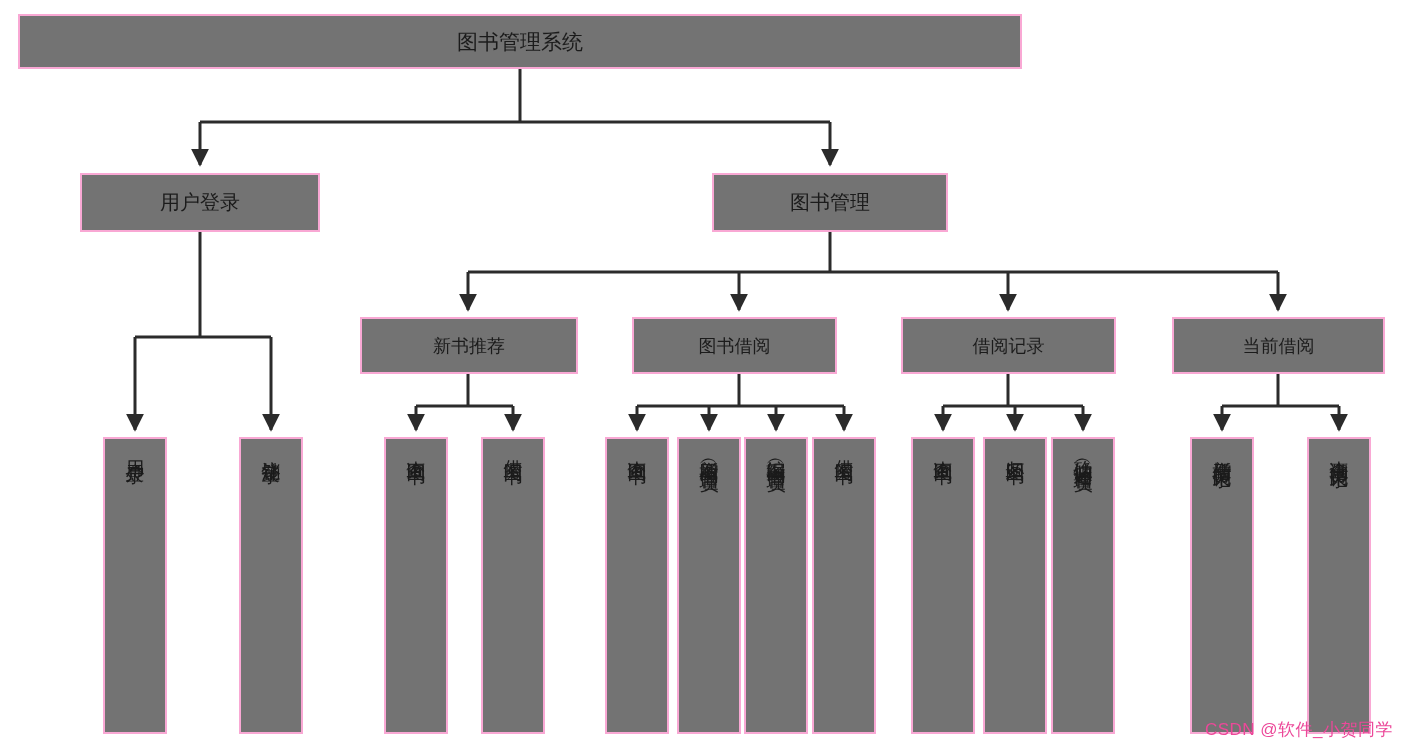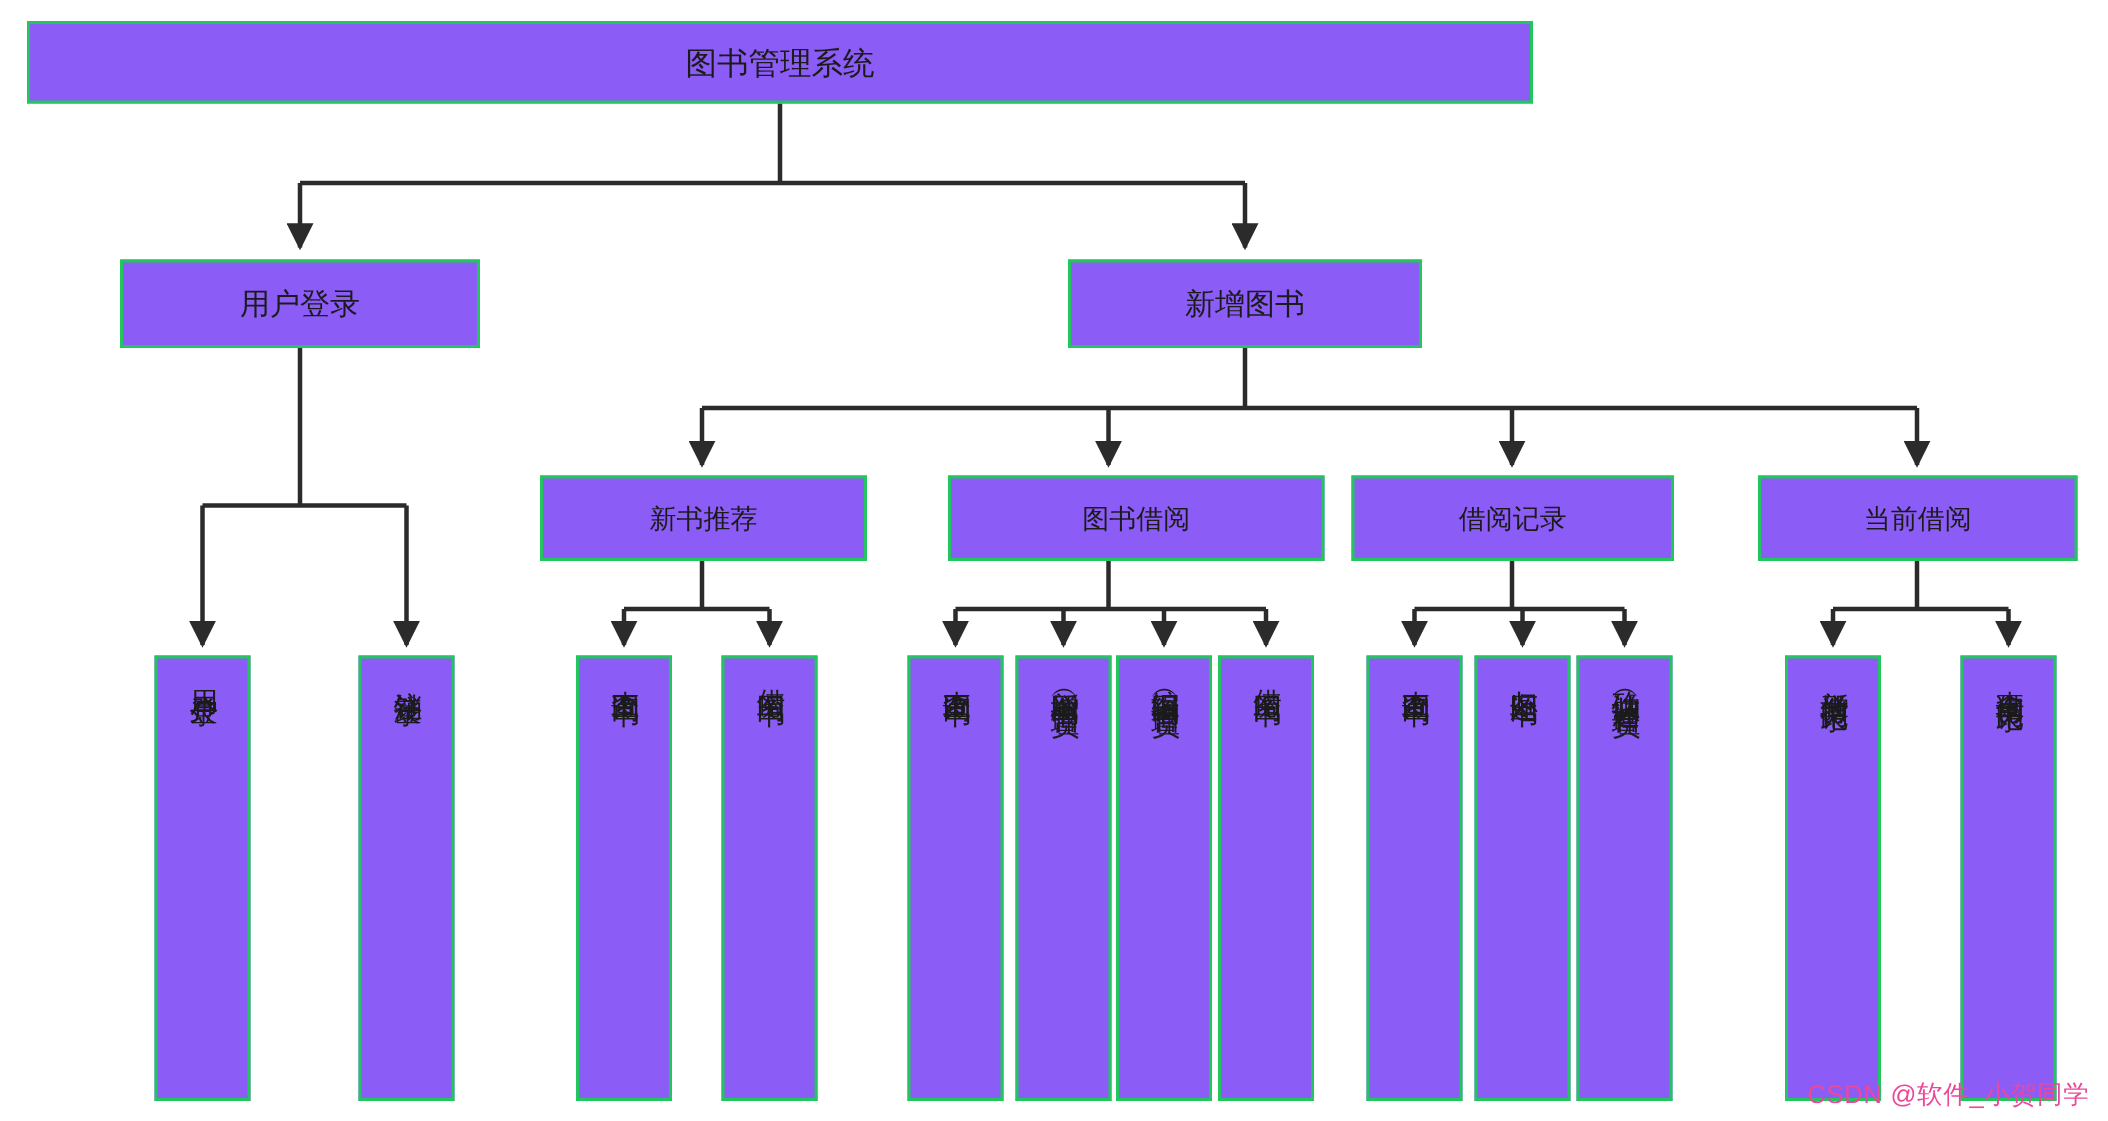--- a/index.html
+++ b/index.html
@@ -21,22 +21,22 @@
     position: absolute;
     left: 0;
     top: 0;
     width: 1405px;
     height: 747px;
     pointer-events: none;
   }
   .node {
     position: absolute;
     box-sizing: border-box;
-    border: 2px solid #22c55e;
-    background: #8b5cf6;
+    border: 2px solid #f9a8d4;
+    background: #737373;
     display: flex;
     align-items: center;
     justify-content: center;
     color: #1b1b1b;
     z-index: 2;
   }
   .node.root {
     font-size: 21px;
   }
   .node.level2 {
@@ -131,27 +131,27 @@
   </svg>
 
   <div class="node root" id="node-root" style="left: 18px; top: 14px; width: 1004px; height: 55px;">
     <span class="htext">图书管理系统</span>
   </div>
 
   <div class="node level2" id="node-l2-0" style="left: 80px; top: 173px; width: 240px; height: 59px;">
     <span class="htext">用户登录</span>
   </div>
   <div class="node level2" id="node-l2-1" style="left: 712px; top: 173px; width: 236px; height: 59px;">
-    <span class="htext">新增图书</span>
+    <span class="htext">图书管理</span>
   </div>
 
   <div class="node level3" id="node-l3-0" style="left: 360px; top: 317px; width: 218px; height: 57px;">
     <span class="htext">新书推荐</span>
   </div>
-  <div class="node level3" id="node-l3-1" style="left: 632px; top: 317px; width: 251px; height: 57px;">
+  <div class="node level3" id="node-l3-1" style="left: 632px; top: 317px; width: 205px; height: 57px;">
     <span class="htext">图书借阅</span>
   </div>
   <div class="node level3" id="node-l3-2" style="left: 901px; top: 317px; width: 215px; height: 57px;">
     <span class="htext">借阅记录</span>
   </div>
   <div class="node level3" id="node-l3-3" style="left: 1172px; top: 317px; width: 213px; height: 57px;">
     <span class="htext">当前借阅</span>
   </div>
 
   <div class="node leaf" id="node-leaf-0" style="left: 103px; top: 437px; width: 64px; height: 297px;">

